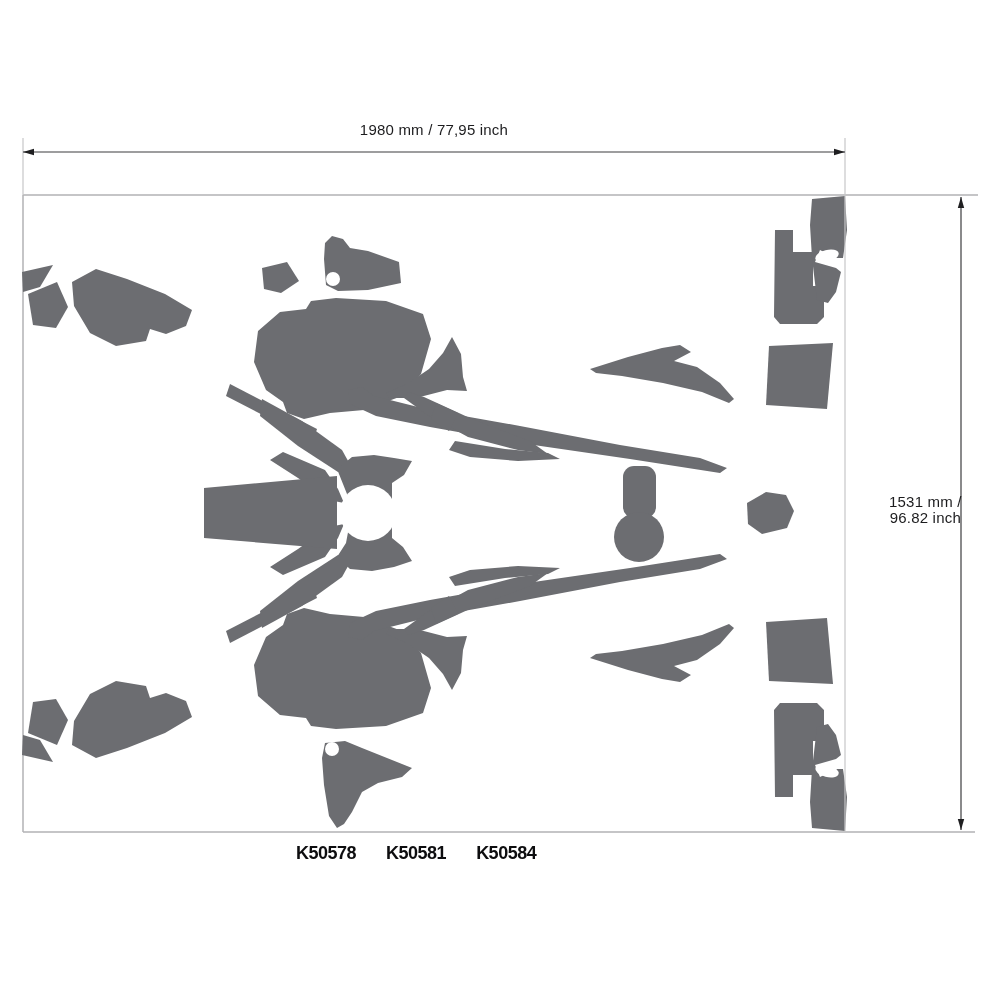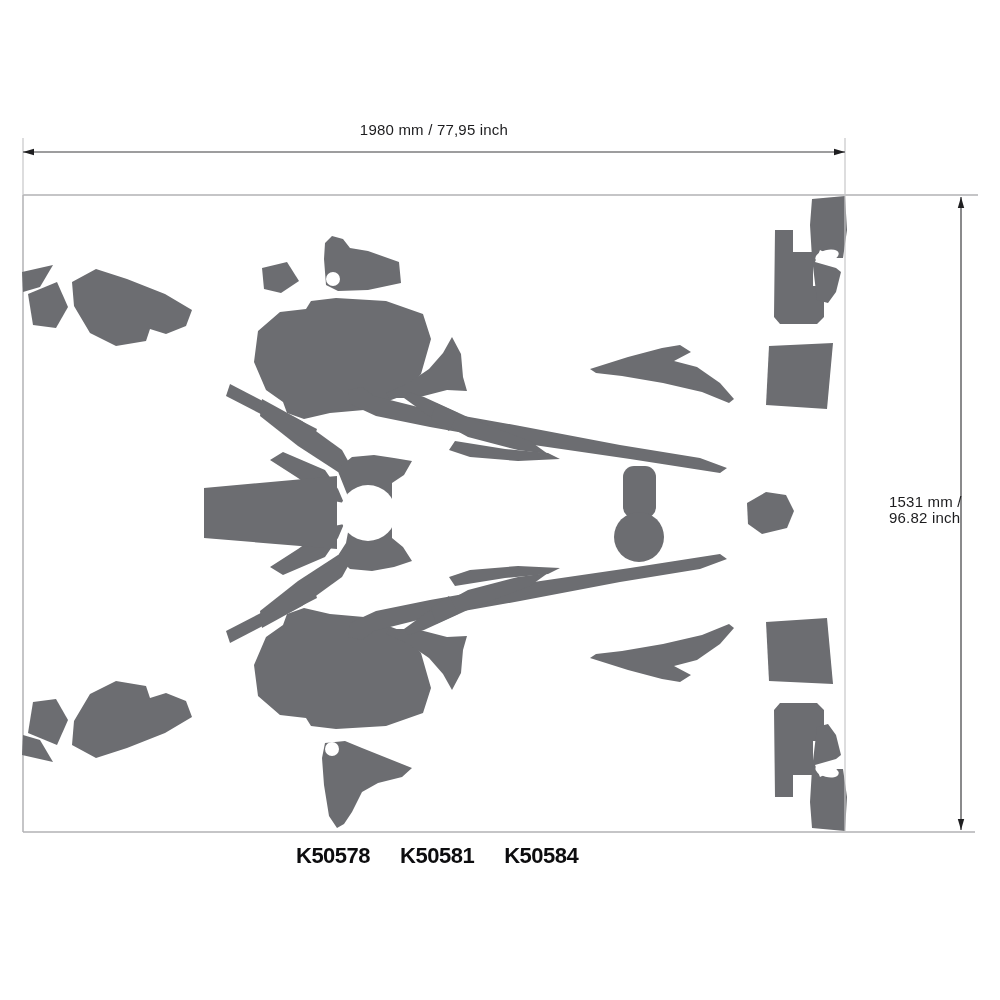--- a/index.html
+++ b/index.html
@@ -3,23 +3,23 @@
 <meta charset="utf-8">
 <style>
   html,body{margin:0;padding:0;background:#ffffff;}
   body{width:1000px;height:1000px;position:relative;overflow:hidden;
        font-family:"Liberation Sans", sans-serif;}
   .stage{position:absolute;inset:0;}
   svg{position:absolute;left:0;top:0;}
   .dim-label{position:absolute;color:#1c1c1e;font-size:15px;letter-spacing:0.2px;}
   .dim-label-width{left:23px;top:121px;width:822px;text-align:center;}
   .dim-label-height{left:889px;top:494px;line-height:16px;text-align:left;}
-  .dim-label-height span{display:block;}
+  .dim-label-height span{display:block;text-align:center;}
   .part-numbers{position:absolute;left:296px;top:843px;display:flex;gap:30px;
-    font-size:22px;font-weight:bold;color:#0d0d0f;letter-spacing:-0.5px;}
+    font-size:18px;font-weight:bold;color:#0d0d0f;letter-spacing:-0.5px;}
 </style>
 </head>
 <body>
 
 <div class="stage">
   <svg id="sheet-svg" width="1000" height="1000" viewBox="0 0 1000 1000">
       <line x1="23" y1="195" x2="978" y2="195" stroke="#b2b2b5" stroke-width="1.5"></line>
       <line x1="23" y1="195" x2="23" y2="832" stroke="#b2b2b5" stroke-width="1.5"></line>
       <line x1="23" y1="832" x2="975" y2="832" stroke="#b2b2b5" stroke-width="1.5"></line>
       <polygon points="22,272 53,265 40,287 23,292" fill="#6c6d71"></polygon>

